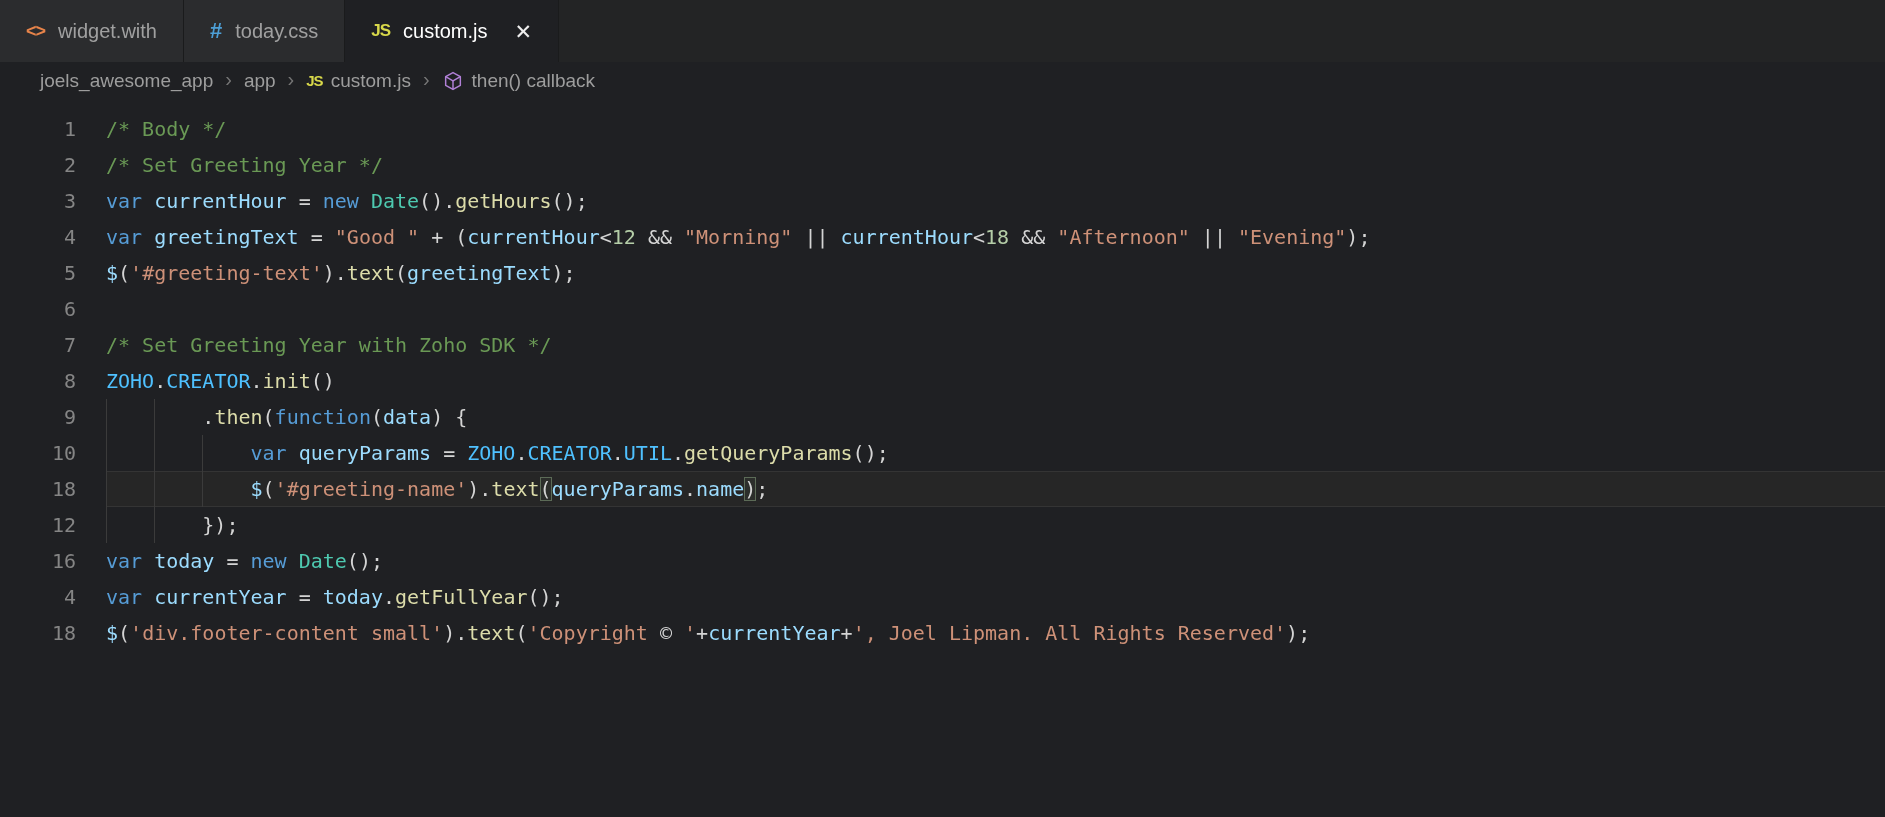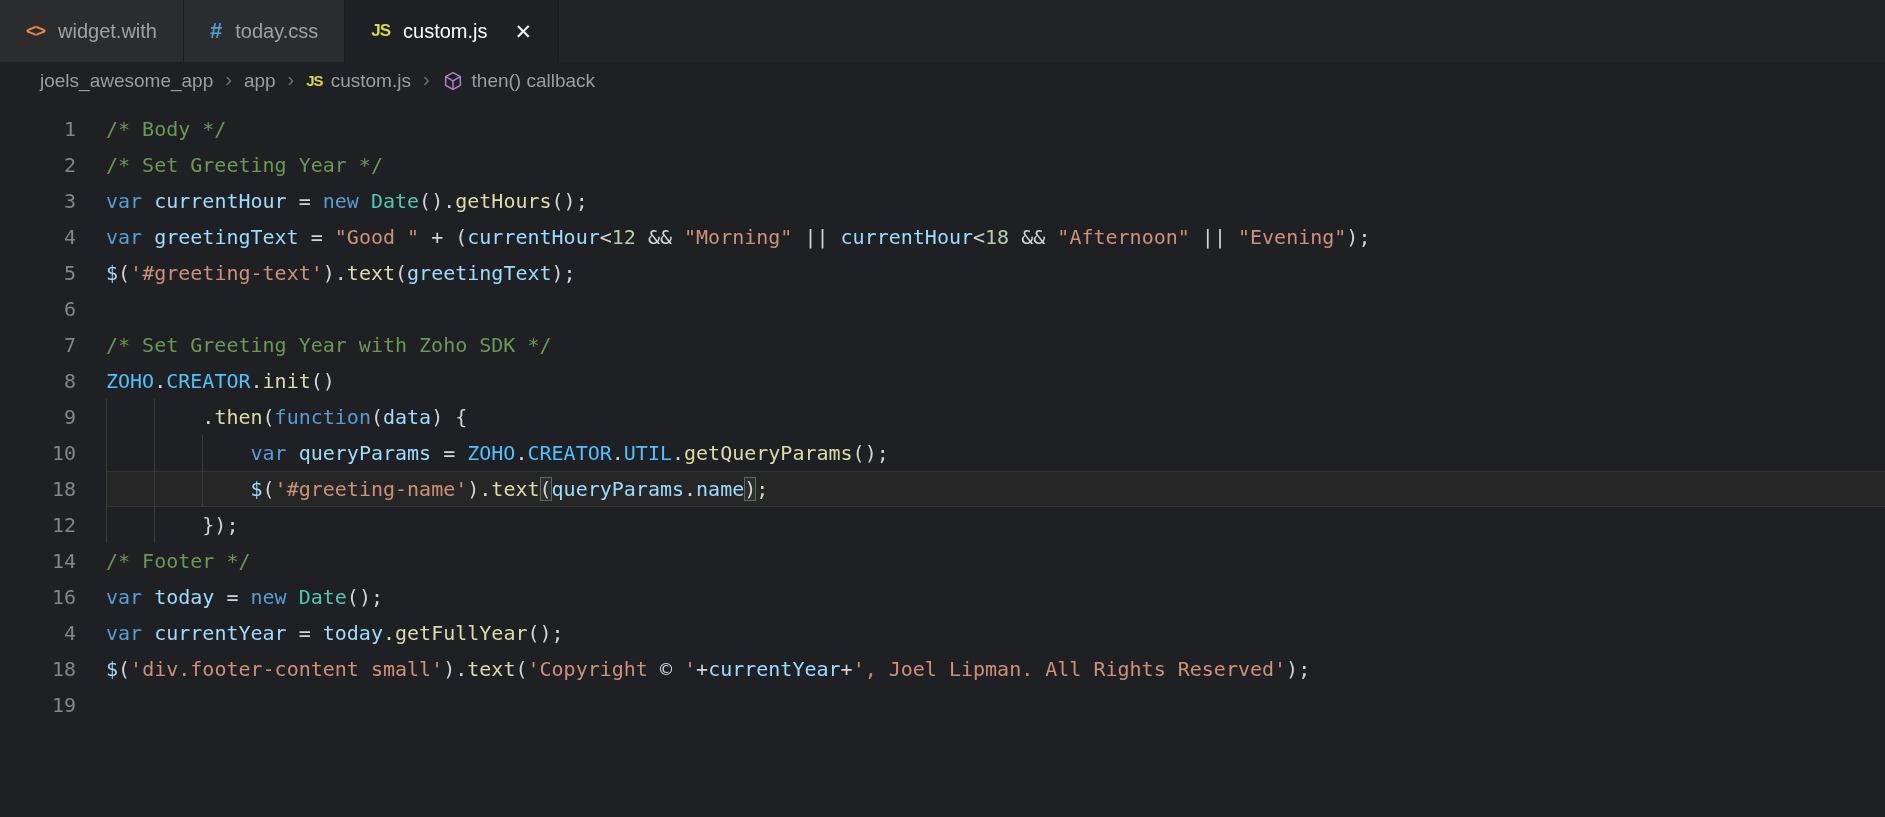--- a/index.html
+++ b/index.html
@@ -140,33 +140,25 @@
       </div>
       <div class="line current">
         <span class="ln">18</span>
         <span class="codewrap"><span class="guide" style="left: calc(0ch);"></span><span class="guide" style="left: calc(4ch);"></span><span class="guide" style="left: calc(8ch);"></span><span class="tok" style="color: rgb(212, 212, 212);">            </span><span class="tok" style="color: rgb(156, 220, 254);">$</span><span class="tok" style="color: rgb(212, 212, 212);">(</span><span class="tok" style="color: rgb(206, 145, 120);">'#greeting-name'</span><span class="tok" style="color: rgb(212, 212, 212);">).</span><span class="tok" style="color: rgb(220, 220, 170);">text</span><span class="tok bracket" style="color: rgb(212, 212, 212);">(</span><span class="tok" style="color: rgb(156, 220, 254);">queryParams</span><span class="tok" style="color: rgb(212, 212, 212);">.</span><span class="tok" style="color: rgb(156, 220, 254);">name</span><span class="tok bracket" style="color: rgb(212, 212, 212);">)</span><span class="tok" style="color: rgb(212, 212, 212);">;</span></span>
       </div>
       <div class="line">
         <span class="ln">12</span>
         <span class="codewrap"><span class="guide" style="left: calc(0ch);"></span><span class="guide" style="left: calc(4ch);"></span><span class="tok" style="color: rgb(212, 212, 212);">        });</span></span>
       </div>
       <div class="line">
-        <span class="ln">14</span>
-        <span class="codewrap"><span class="tok" style="color: rgb(106, 153, 85);">/* Footer */</span></span>
-      </div>
-      <div class="line">
         <span class="ln">16</span>
         <span class="codewrap"><span class="tok" style="color: rgb(86, 156, 214);">var</span><span class="tok" style="color: rgb(212, 212, 212);"> </span><span class="tok" style="color: rgb(156, 220, 254);">today</span><span class="tok" style="color: rgb(212, 212, 212);"> = </span><span class="tok" style="color: rgb(86, 156, 214);">new</span><span class="tok" style="color: rgb(212, 212, 212);"> </span><span class="tok" style="color: rgb(78, 201, 176);">Date</span><span class="tok" style="color: rgb(212, 212, 212);">();</span></span>
       </div>
       <div class="line">
         <span class="ln">4</span>
         <span class="codewrap"><span class="tok" style="color: rgb(86, 156, 214);">var</span><span class="tok" style="color: rgb(212, 212, 212);"> </span><span class="tok" style="color: rgb(156, 220, 254);">currentYear</span><span class="tok" style="color: rgb(212, 212, 212);"> = </span><span class="tok" style="color: rgb(156, 220, 254);">today</span><span class="tok" style="color: rgb(212, 212, 212);">.</span><span class="tok" style="color: rgb(220, 220, 170);">getFullYear</span><span class="tok" style="color: rgb(212, 212, 212);">();</span></span>
       </div>
       <div class="line">
         <span class="ln">18</span>
         <span class="codewrap"><span class="tok" style="color: rgb(156, 220, 254);">$</span><span class="tok" style="color: rgb(212, 212, 212);">(</span><span class="tok" style="color: rgb(206, 145, 120);">'div.footer-content small'</span><span class="tok" style="color: rgb(212, 212, 212);">).</span><span class="tok" style="color: rgb(220, 220, 170);">text</span><span class="tok" style="color: rgb(212, 212, 212);">(</span><span class="tok" style="color: rgb(206, 145, 120);">'Copyright </span><span class="tok" style="color: rgb(212, 212, 212);">©</span><span class="tok" style="color: rgb(206, 145, 120);"> '</span><span class="tok" style="color: rgb(212, 212, 212);">+</span><span class="tok" style="color: rgb(156, 220, 254);">currentYear</span><span class="tok" style="color: rgb(212, 212, 212);">+</span><span class="tok" style="color: rgb(206, 145, 120);">', Joel Lipman. All Rights Reserved'</span><span class="tok" style="color: rgb(212, 212, 212);">);</span></span>
       </div>
-      <div class="line">
-        <span class="ln">19</span>
-        <span class="codewrap"></span>
-      </div>
     </div>
 </div>
 
 </body></html>

